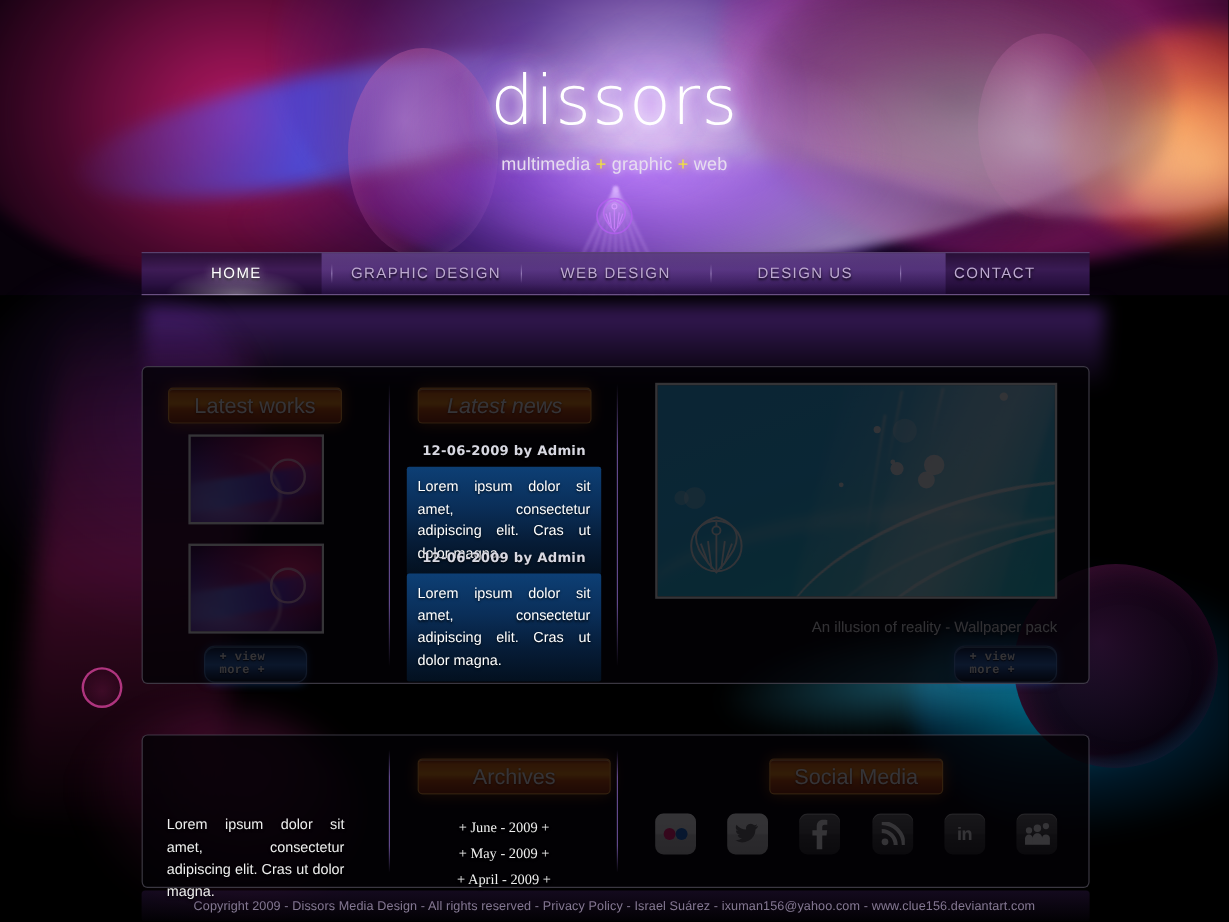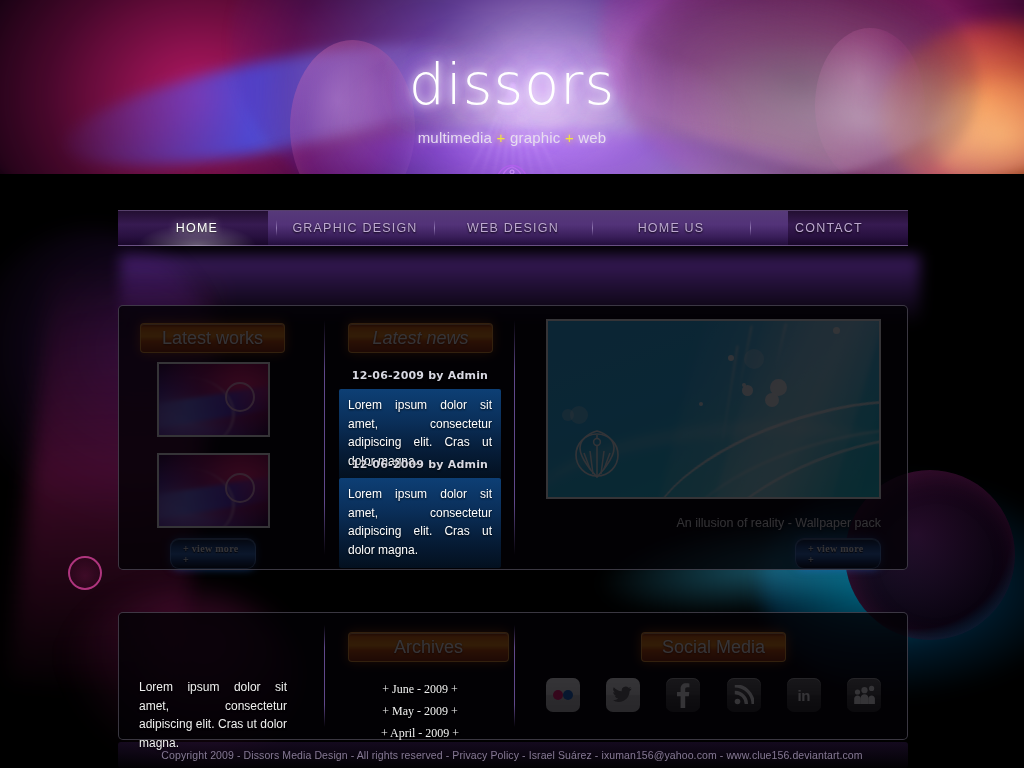--- a/index.html
+++ b/index.html
@@ -6,21 +6,21 @@
   * { margin:0; padding:0; box-sizing:border-box; }
   html, body {
     width:1024px; height:768px;
     background:#000;
     font-family:"Liberation Sans", sans-serif;
     overflow:hidden;
   }
   #page { position:relative; width:1024px; height:768px; background:#000; overflow:hidden; }
 
   
-  .header { position:absolute; left:0; top:0; width:1024px; height:174px; overflow:hidden; background:#07010a; }
+  .header { position:absolute; left:0; top:0; width:1024px; height:246px; overflow:hidden; background:#07010a; }
   .hl { position:absolute; border-radius:50%; pointer-events:none; }
 
   .hl-magenta-left { left:-60px; top:-120px; width:520px; height:360px;
     background:radial-gradient(ellipse at 50% 60%, rgba(214,28,116,.85) 0%, rgba(150,16,84,.45) 42%, rgba(60,5,40,0) 72%);
     filter:blur(6px); }
   .hl-violet-core { left:230px; top:-170px; width:620px; height:420px;
     background:radial-gradient(ellipse at 50% 62%, rgba(222,196,255,.95) 0%, rgba(150,96,230,.62) 30%, rgba(80,30,150,.28) 58%, rgba(20,5,40,0) 78%);
     filter:blur(5px); }
   .hl-pink-right { left:600px; top:-160px; width:520px; height:380px;
     background:radial-gradient(ellipse at 45% 62%, rgba(255,90,200,.85) 0%, rgba(190,30,140,.5) 40%, rgba(60,5,40,0) 72%);
@@ -140,21 +140,21 @@
     border:2px solid rgba(255,190,230,.85); border-radius:50%; filter:blur(.4px); }
   .thumb-curve { position:absolute; left:-20%; top:18%; width:90%; height:104%;
     border-right:3px solid rgba(255,200,240,.45); border-radius:50%; filter:blur(1px); }
 
   
   .viewmore { position:absolute; height:31px; padding:0 12px; border-radius:9px;
     background:linear-gradient(to bottom, #0c1f3e 0%, #1d4d90 28%, #2f6fc4 52%, #163a72 78%, #081426 100%);
     border:1px solid rgba(120,170,240,.55);
     box-shadow:0 0 8px rgba(40,110,220,.5), inset 0 1px 0 rgba(160,210,255,.4);
     display:flex; align-items:center; justify-content:center;
-    color:#fff; font-family:Liberation Serif, serif; font-size:10px; font-weight:bold; letter-spacing:.3px;
+    color:#fff; font-family:Liberation Mono, monospace; font-size:10px; font-weight:bold; letter-spacing:.3px;
     text-shadow:0 1px 1px rgba(0,0,0,.9); cursor:pointer; }
 
   
   .news-date { color:#d8d8e2; font-size:11px; font-weight:bold; text-align:center;
     font-family:"DejaVu Sans", sans-serif; letter-spacing:.2px;
     text-shadow:0 1px 2px rgba(0,0,0,.9); }
   .news-body { margin-top:7px; padding:7px 9px 9px 9px; border-radius:2px;
     background:linear-gradient(to bottom, #0d3f75 0%, #0a2e58 38%, #061c37 70%, #03101f 100%);
     color:#fff; font-size:12px; line-height:1.55; text-align:justify;
     text-shadow:0 1px 2px rgba(0,0,0,.85); }
@@ -254,21 +254,21 @@
         <path d="M20 13 L20 31 M16 17 L17.5 30 M24 17 L22.5 30 M13 18 L16 27 M27 18 L24 27" stroke="#cf86ff" stroke-width="1.1" fill="none" opacity=".85"></path>
         <circle cx="20" cy="12" r="2" fill="none" stroke="#d79bff" stroke-width="1"></circle>
       </svg>
     </div>
   </div>
 
   <div class="nav">
     <div class="nav-item active">HOME</div>
     <div class="nav-item">GRAPHIC DESIGN</div>
     <div class="nav-item">WEB DESIGN</div>
-    <div class="nav-item">HOME US</div>
+    <div class="nav-item">DESIGN US</div>
     <div class="nav-item">CONTACT</div>
   </div>
 
   <div class="bgfx bg-violet-t"></div>
   <div class="bgfx bg-purple-l"></div>
   <div class="bgfx bg-streak-l"></div>
   <div class="bgfx bg-magenta-b"></div>
   <div class="bgfx bg-magring"></div>
   <div class="bgfx bg-teal"></div>
   <div class="bgfx bg-teal2"></div>

